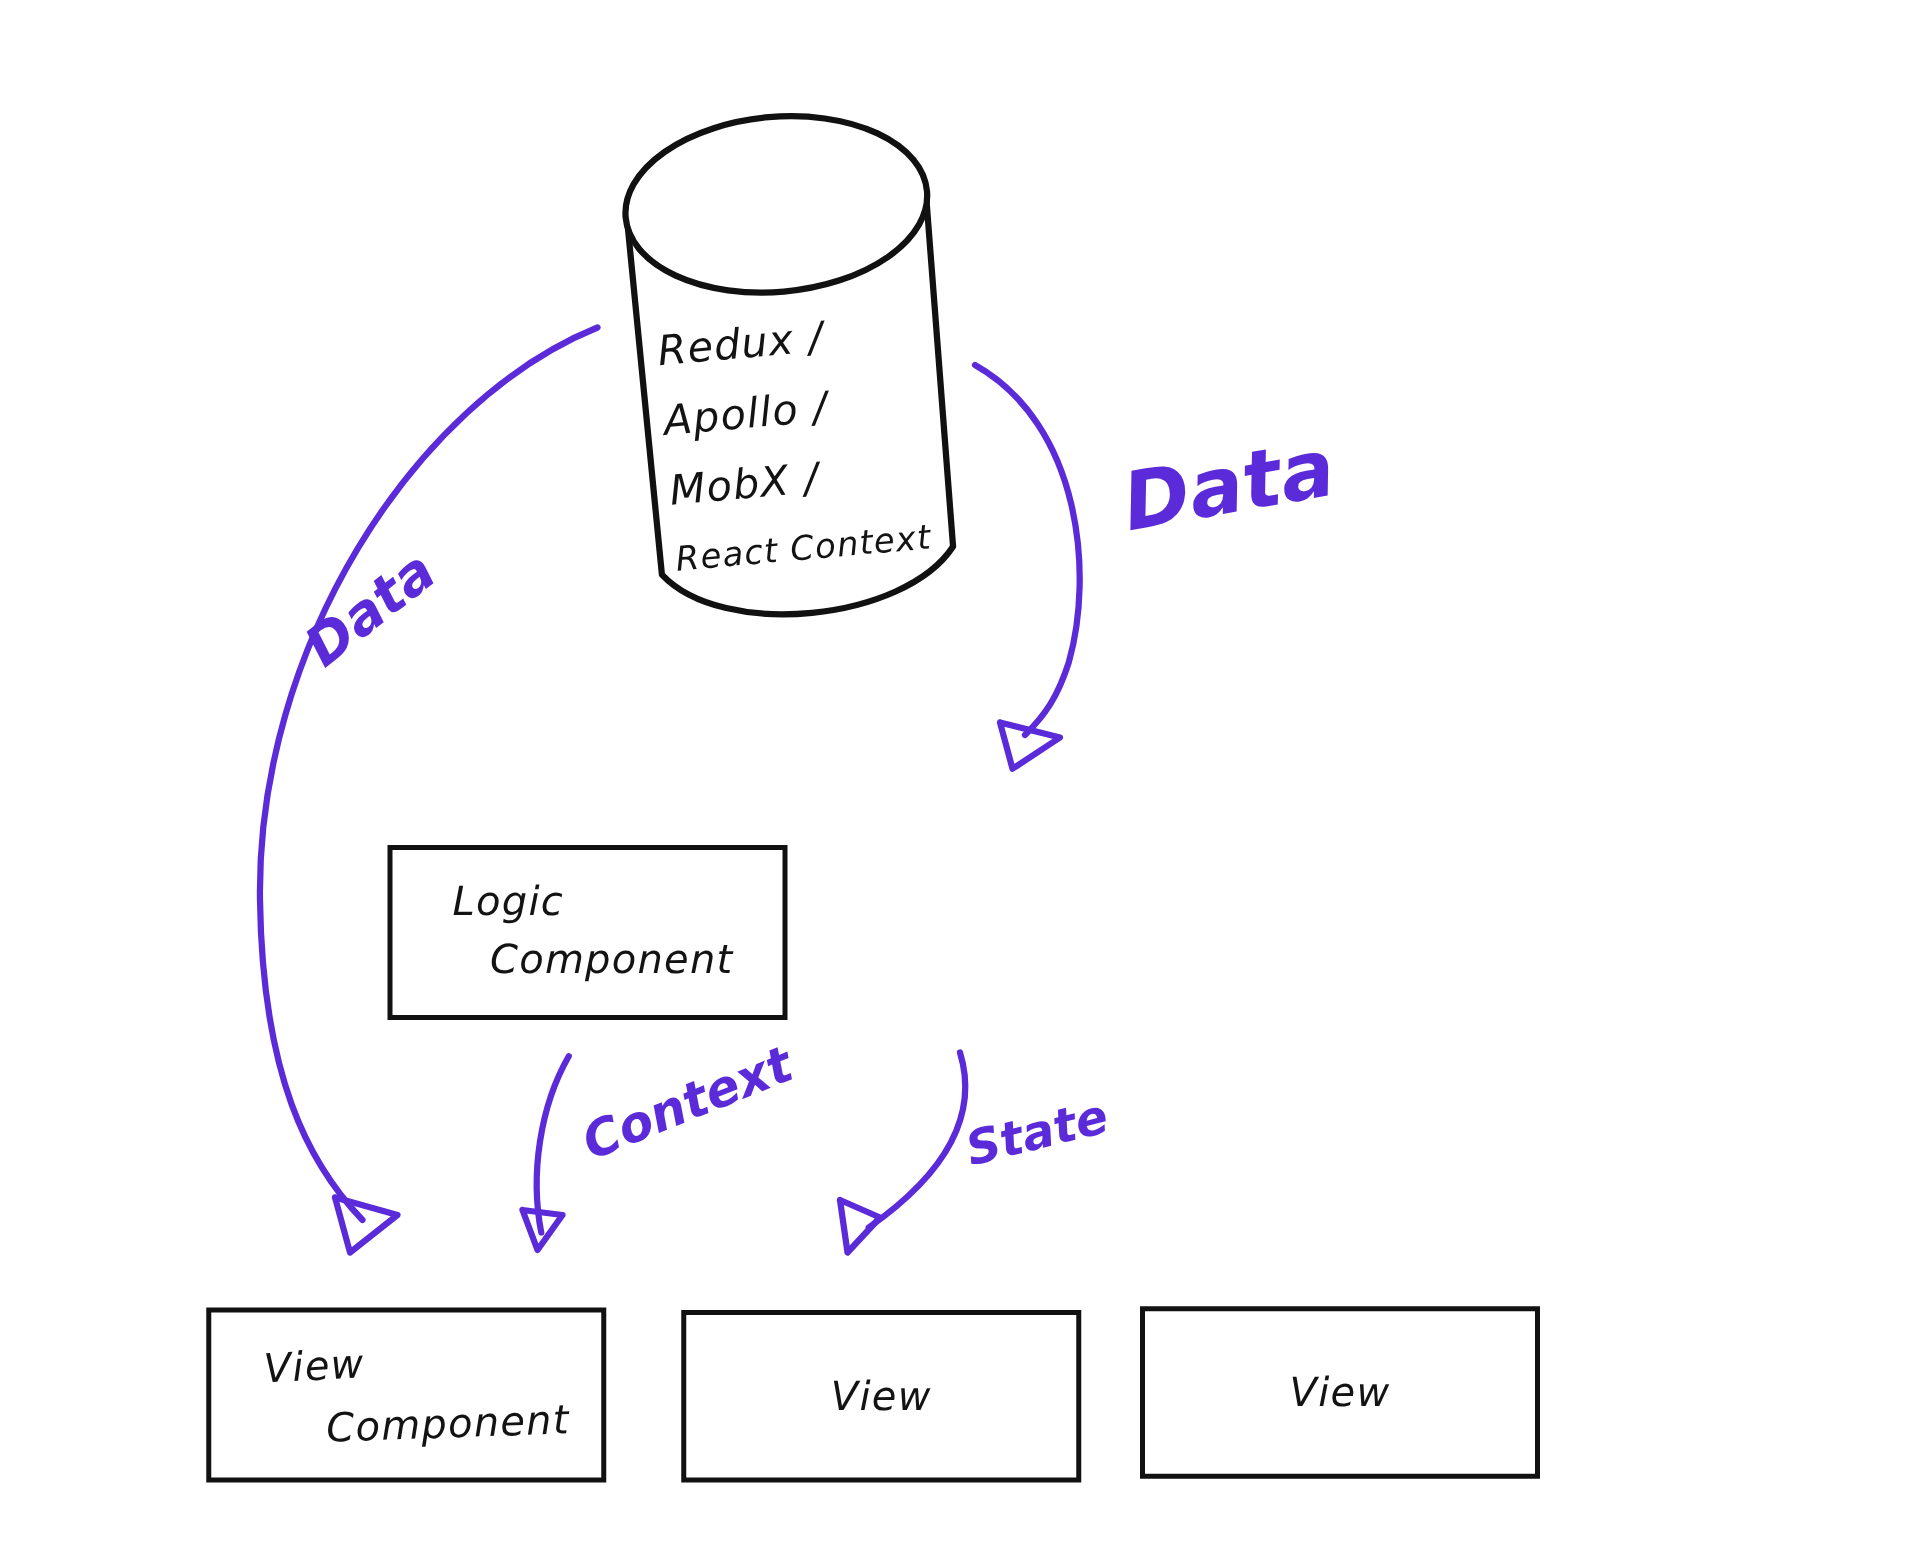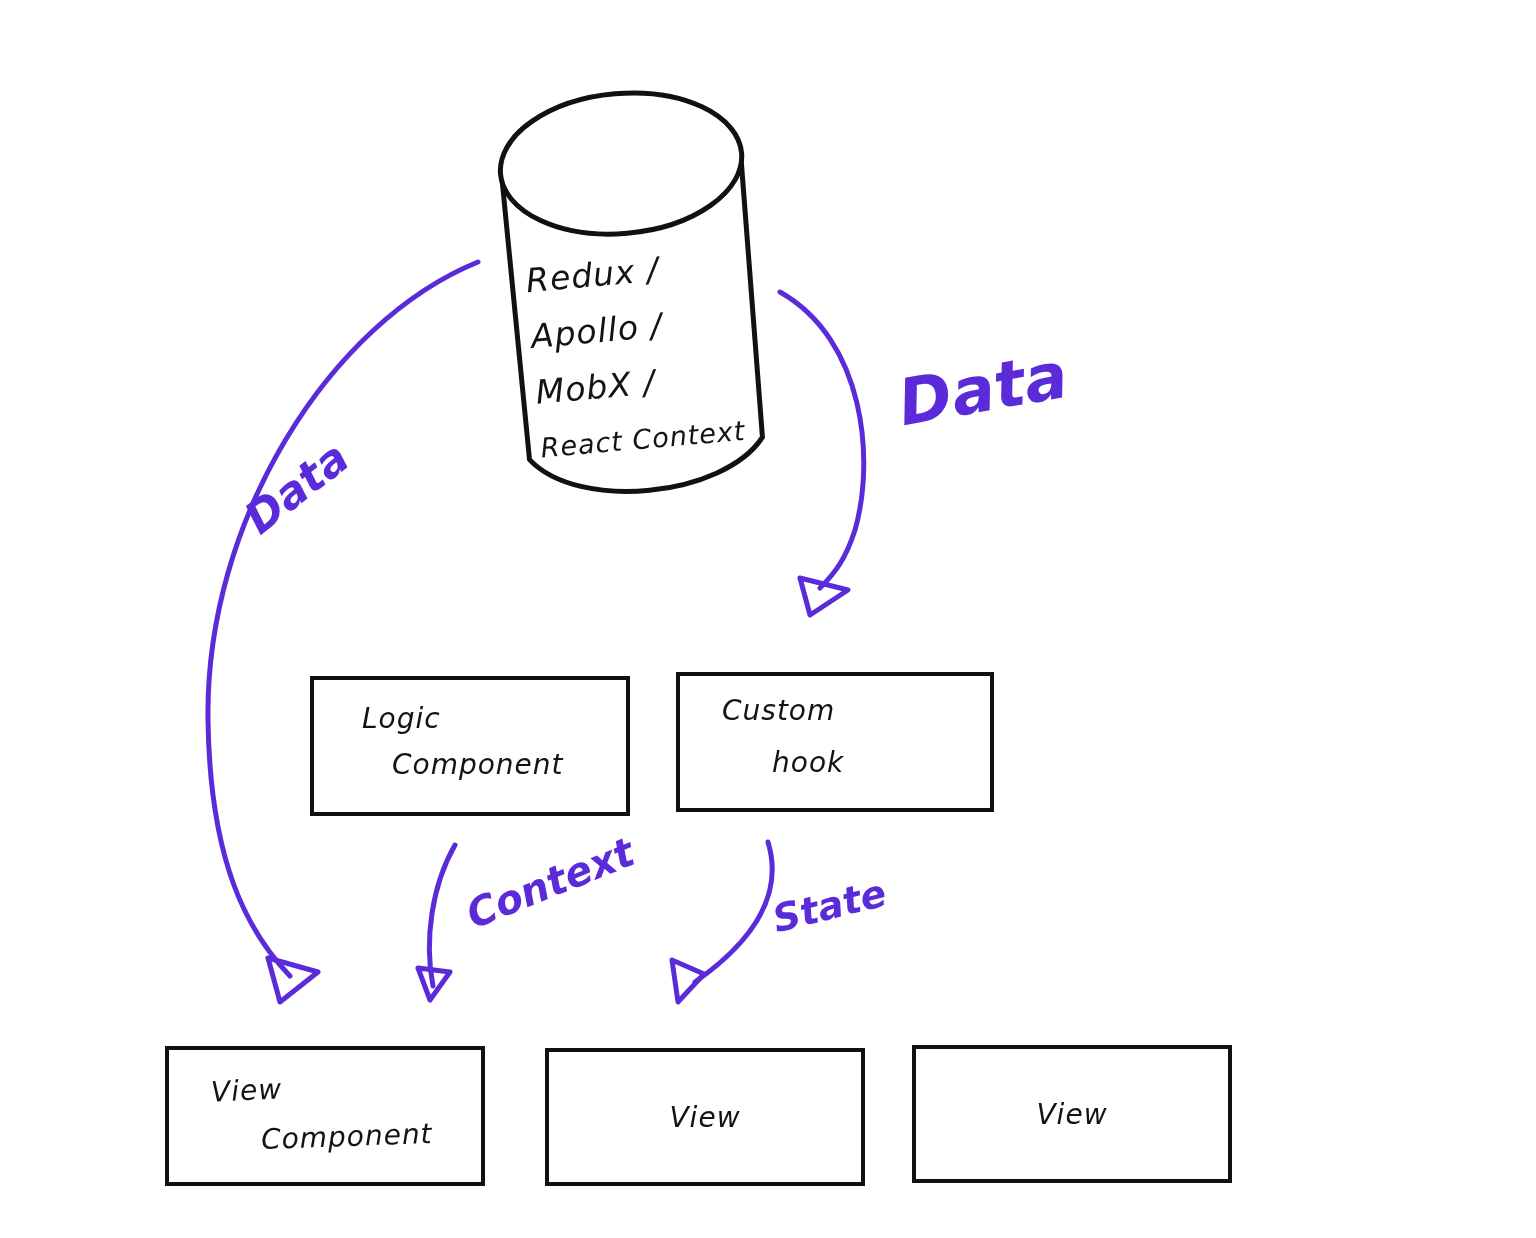--- a/index.html
+++ b/index.html
@@ -41,21 +41,21 @@
   }
   .store-text .store-line-last {
     font-size: 27px;
   }
   
   .box {
     position: absolute;
     border: 4px solid #111111;
     background: #ffffff;
     box-sizing: border-box;
-    font-size: 28px;
+    font-size: 32px;
   }
   .box-logic      { left: 310px; top: 676px; width: 320px; height: 140px; }
   .box-custom     { left: 676px; top: 672px; width: 318px; height: 140px; }
   .box-view-comp  { left: 165px; top: 1046px; width: 320px; height: 140px; }
   .box-view-mid   { left: 545px; top: 1048px; width: 320px; height: 138px; }
   .box-view-right { left: 912px; top: 1045px; width: 320px; height: 138px; }
   .box .line1 { position: absolute; left: 48px; top: 22px; }
   .box .line2 { position: absolute; left: 78px; top: 68px; }
   .box-custom .line1 { left: 42px; top: 18px; }
   .box-custom .line2 { left: 92px; top: 70px; }
@@ -118,24 +118,20 @@
     <div>Apollo /</div>
     <div>MobX /</div>
     <div class="store-line-last">React Context</div>
   </div>
 
   <div class="box box-logic hand">
     <div class="line1">Logic</div>
     <div class="line2">Component</div>
   </div>
 
-  <div class="box box-custom hand">
-    <div class="line1">Custom</div>
-    <div class="line2">hook</div>
-  </div>
 
   <div class="box box-view-comp hand">
     <div class="line1">View</div>
     <div class="line2">Component</div>
   </div>
 
   <div class="box box-view-mid box-single hand">
     <span>View</span>
   </div>
 

